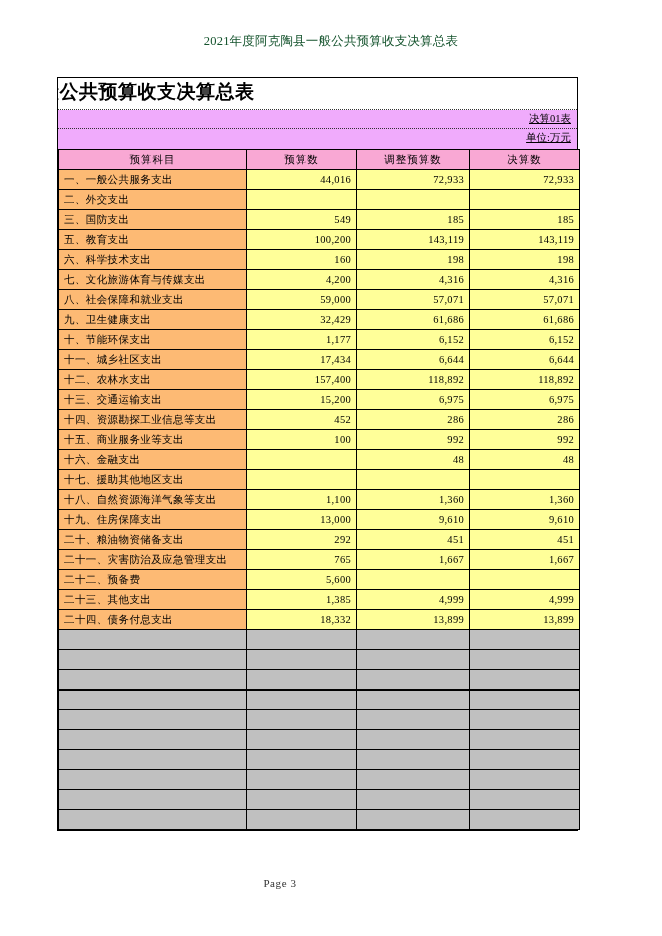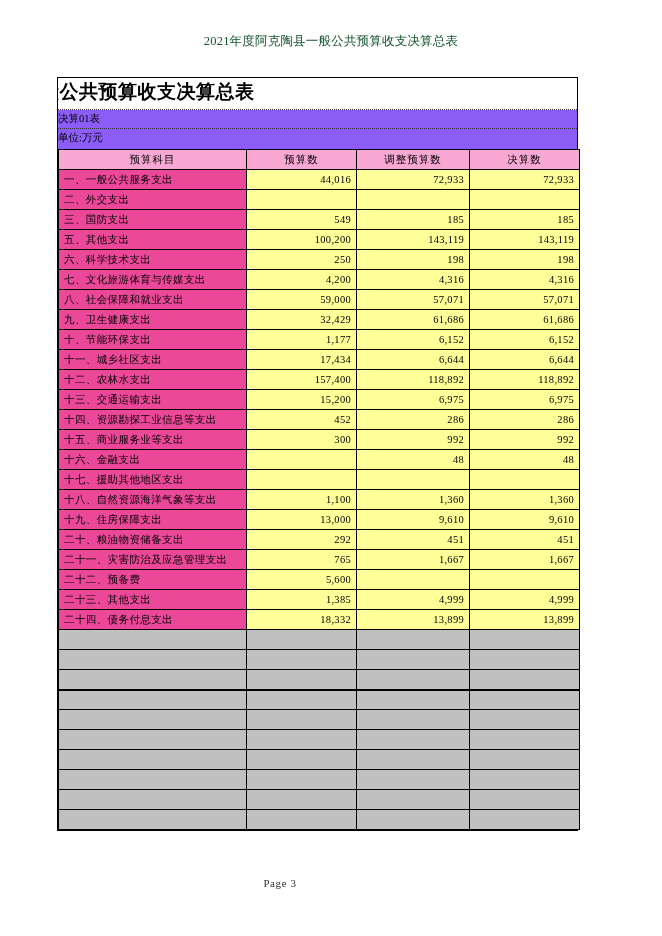--- a/index.html
+++ b/index.html
@@ -56,25 +56,26 @@
     font-weight: bold;
     white-space: nowrap;
     letter-spacing: 0.5px;
     font-family: "Liberation Sans", "DejaVu Sans", sans-serif;
   }
 
   .subline {
     height: 19px;
     box-sizing: border-box;
     border-bottom: 1px dotted #333;
-    text-align: left;
+    text-align: right;
     padding: 2px 6px 0 0;
     font-size: 10.5px;
     white-space: nowrap;
-    background: #8b5cf6;
+    background: #f0abfc;
+    text-decoration: underline;
   }
   .subline.last {
     border-bottom: none;
     height: 20px;
   }
 
   table.grid {
     border-collapse: collapse;
     table-layout: fixed;
     width: 100%;
@@ -95,21 +96,21 @@
     white-space: nowrap;
     font-weight: normal;
   }
 
   th.hdr {
     background: #f9a8d4;
     text-align: center;
     letter-spacing: 1px;
   }
   td.label {
-    background: #ec4899;
+    background: #fdba74;
     text-align: left;
     letter-spacing: 0.4px;
   }
   td.num {
     background: #ffff99;
     text-align: right;
     font-family: "Liberation Serif", "DejaVu Serif", serif;
     letter-spacing: 0.3px;
   }
   td.blank-label, td.blank-num {
@@ -172,28 +173,28 @@
           <td class="num"></td>
           <td class="num"></td>
         </tr>
         <tr>
           <td class="label">三、国防支出</td>
           <td class="num">549</td>
           <td class="num">185</td>
           <td class="num">185</td>
         </tr>
         <tr>
-          <td class="label">五、其他支出</td>
+          <td class="label">五、教育支出</td>
           <td class="num">100,200</td>
           <td class="num">143,119</td>
           <td class="num">143,119</td>
         </tr>
         <tr>
           <td class="label">六、科学技术支出</td>
-          <td class="num">250</td>
+          <td class="num">160</td>
           <td class="num">198</td>
           <td class="num">198</td>
         </tr>
         <tr>
           <td class="label">七、文化旅游体育与传媒支出</td>
           <td class="num">4,200</td>
           <td class="num">4,316</td>
           <td class="num">4,316</td>
         </tr>
         <tr>
@@ -233,21 +234,21 @@
           <td class="num">6,975</td>
         </tr>
         <tr>
           <td class="label">十四、资源勘探工业信息等支出</td>
           <td class="num">452</td>
           <td class="num">286</td>
           <td class="num">286</td>
         </tr>
         <tr>
           <td class="label">十五、商业服务业等支出</td>
-          <td class="num">300</td>
+          <td class="num">100</td>
           <td class="num">992</td>
           <td class="num">992</td>
         </tr>
         <tr>
           <td class="label">十六、金融支出</td>
           <td class="num"></td>
           <td class="num">48</td>
           <td class="num">48</td>
         </tr>
         <tr>

